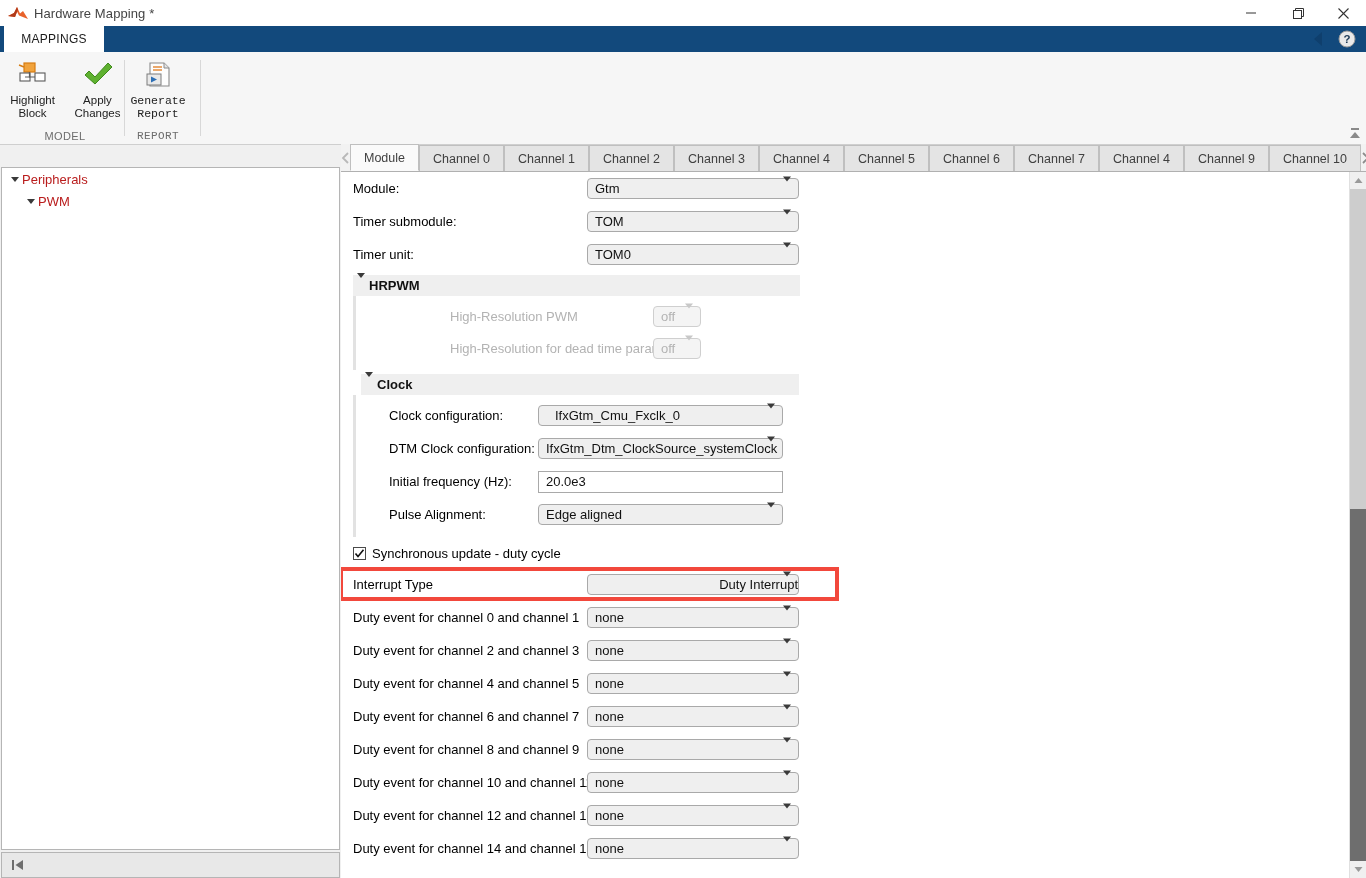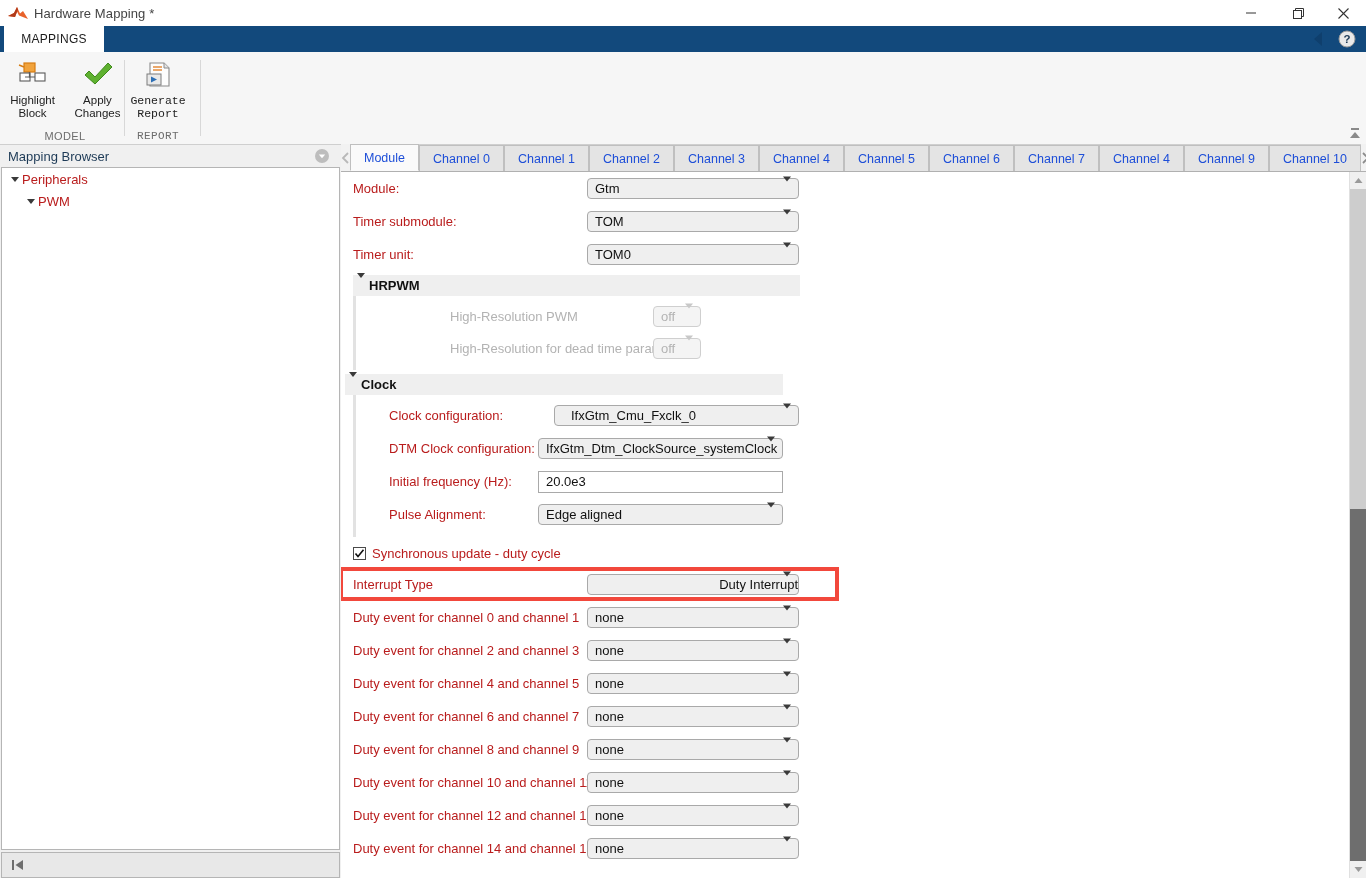--- a/index.html
+++ b/index.html
@@ -150,21 +150,21 @@
     display: flex; align-items: flex-end;
   }
   .tab-scroll {
     width: 14px; height: 27px; display: flex; align-items: center; justify-content: center;
     background: #f2f2f2;
   }
   .tab {
     height: 26px;
     padding: 0 13px;
     display: flex; align-items: center; justify-content: center;
-    font-size: 12.5px; color: #1d4ed8;
+    font-size: 12.5px; color: #404040;
     background: #e4e4e4;
     border-left: 1px solid #bfbfbf;
     border-top: 1px solid #bfbfbf;
     border-right: 1px solid #bfbfbf;
     white-space: nowrap;
   }
   .tab.active {
     background: #fafafa;
     border-bottom: 1px solid #fafafa;
     height: 27px;
@@ -184,21 +184,21 @@
     position: relative;
     width: 1007px;
     padding-top: 0px;
   }
   .row {
     position: relative;
     height: 33px;
     display: flex; align-items: center;
   }
   .lbl-cell {
-    font-size: 13px; color: #b91c1c;
+    font-size: 13px; color: #000000;
     white-space: nowrap;
   }
   .combo {
     height: 21px;
     background: #efefef;
     border: 1px solid #a9a9a9;
     border-radius: 4px;
     display: flex; align-items: center;
     position: relative;
     font-size: 13px; color: #111;
@@ -371,29 +371,20 @@
           </div>
         </div>
       </div>
       <div class="group-title">REPORT</div>
     </div>
 
     <div class="group-sep" style="left:200px;"></div>
   </div>
 
   <div class="leftpanel">
-    <div class="panel-header">
-      <div class="ph-title">Mapping Browser</div>
-      <div class="ph-btn">
-        <svg width="16" height="16" viewBox="0 0 16 16">
-          <circle cx="8" cy="8" r="7" fill="#bdbdbd"></circle>
-          <path d="M4.8 6.5 L11.2 6.5 L8 10.2 Z" fill="#ffffff"></path>
-        </svg>
-      </div>
-    </div>
 
     <div class="tree">
       <div class="tree-row">
         <div style="width:6px"></div>
         <div class="tw">
             <div class="tri-down"></div>
           </div>
         <span>Peripherals</span>
       </div>
       <div class="tree-row">
@@ -516,28 +507,28 @@
               <div class="lbl-cell" style="position:absolute;left:50px;color:#b3b3b3;">High-Resolution for dead time parameter</div>
               <div class="combo disabled" style="position:absolute;left:253px;width:48px;">
                 <span>off</span>
                 <span class="arrow"><span class="tri-down" style="border-top-color:#c8c8c8;"></span></span>
               </div>
             </div>
           </div>
         </div>
 
         <div class="section" style="margin-top:4px;">
-          <div class="section-header" style="margin-left:4px;width:438px;">
+          <div class="section-header" style="margin-left:20px;width:438px;">
             <span style="margin-left:4px;margin-right:4px;display:inline-block;"><span class="tri-down"></span></span>
             <span>Clock</span>
           </div>
           <div class="section-body" style="margin-left:12px;width:447px;padding-top:4px;padding-bottom:6px;">
             <div class="row" style="height:33px;">
               <div class="lbl-cell" style="position:absolute;left:33px;">Clock configuration:</div>
-              <div class="combo" style="position:absolute;left:198px;width:245px;padding-left:16px;">
+              <div class="combo" style="position:absolute;left:182px;width:245px;padding-left:16px;">
                 <span>IfxGtm_Cmu_Fxclk_0</span>
                 <span class="arrow"><span class="tri-down"></span></span>
               </div>
             </div>
             <div class="row" style="height:33px;">
               <div class="lbl-cell" style="position:absolute;left:33px;">DTM Clock configuration:</div>
               <div class="combo" style="position:absolute;left:182px;width:245px;">
                 <span>IfxGtm_Dtm_ClockSource_systemClock</span>
                 <span class="arrow"><span class="tri-down"></span></span>
               </div>

